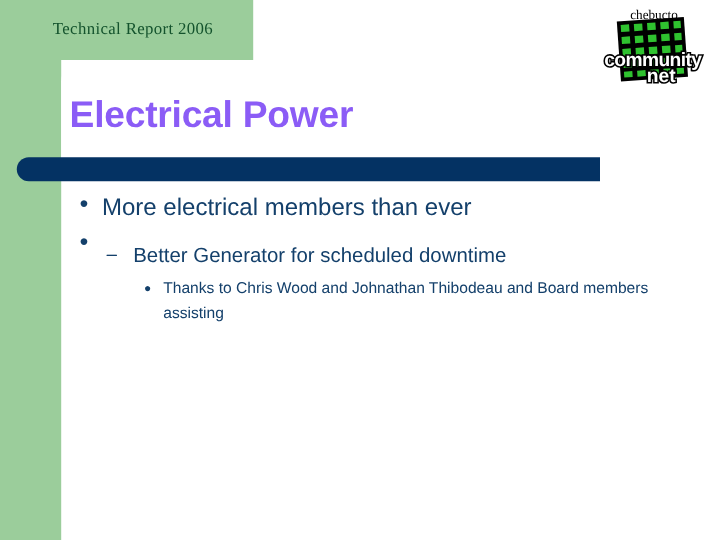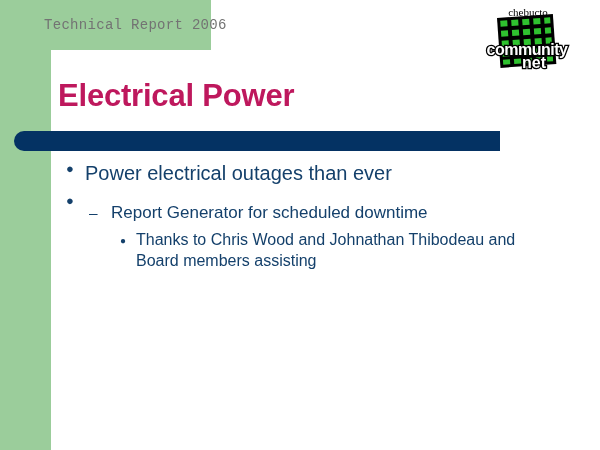--- a/index.html
+++ b/index.html
@@ -55,45 +55,45 @@
     background: #043263;
     border-top-left-radius: 10px;
     border-bottom-left-radius: 10px;
   }
 
   
   .report-label {
     position: absolute;
     left: 44px;
     top: 17px;
-    font-family: Liberation Mono, monospace;
+    font-family: Liberation Serif, serif;
     font-size: 14px;
-    color: #737373;
+    color: #14532d;
     letter-spacing: 0.3px;
     white-space: nowrap;
   }
 
   
   .logo {
     position: absolute;
-    left: 479px;
+    left: 496px;
     top: 2px;
     width: 98px;
     height: 70px;
   }
   .logo svg { display: block; }
 
   
   .slide-title {
     position: absolute;
     left: 58px;
     top: 78px;
     font-size: 31px;
     font-weight: bold;
-    color: #be185d;
+    color: #8b5cf6;
     letter-spacing: -0.2px;
     white-space: nowrap;
   }
 
   
   .body-area {
     position: absolute;
     left: 0;
     top: 158px;
     width: 600px;
@@ -147,21 +147,21 @@
   .lvl3 { margin-top: 3px; }
   .lvl3 .marker {
     left: 120px;
     top: 3px;
     font-size: 10px;
     line-height: 18px;
   }
   .lvl3 .btext {
     margin-left: 136px;
     margin-right: 55px;
-    font-size: 16px;
+    font-size: 13px;
     line-height: 21px;
   }
 
   .spacer-lvl2 { height: 10px; }
 </style>
 </head>
 <body>
 
 <div id="slide">
 
@@ -217,36 +217,36 @@
   </div>
 
   <div class="slide-title">Electrical Power</div>
 
   <div class="title-bar"></div>
 
   <div class="body-area">
 
     <div class="bullet-row lvl1">
       <span class="marker">●</span>
-      <span class="btext">Power electrical outages than ever</span>
+      <span class="btext">More electrical members than ever</span>
     </div>
 
     <div class="bullet-row lvl1">
       <span class="marker">●</span>
     </div>
 
     <div class="spacer-lvl2"></div>
 
     <div class="bullet-row lvl2">
       <span class="marker">–</span>
     </div>
 
     <div class="bullet-row lvl2">
       <span class="marker">–</span>
-      <span class="btext">Report Generator for scheduled downtime</span>
+      <span class="btext">Better Generator for scheduled downtime</span>
     </div>
 
     <div class="bullet-row lvl3">
       <span class="marker">●</span>
       <span class="btext">Thanks to Chris Wood and Johnathan Thibodeau and Board members assisting</span>
     </div>
 
   </div>
 </div>
 

